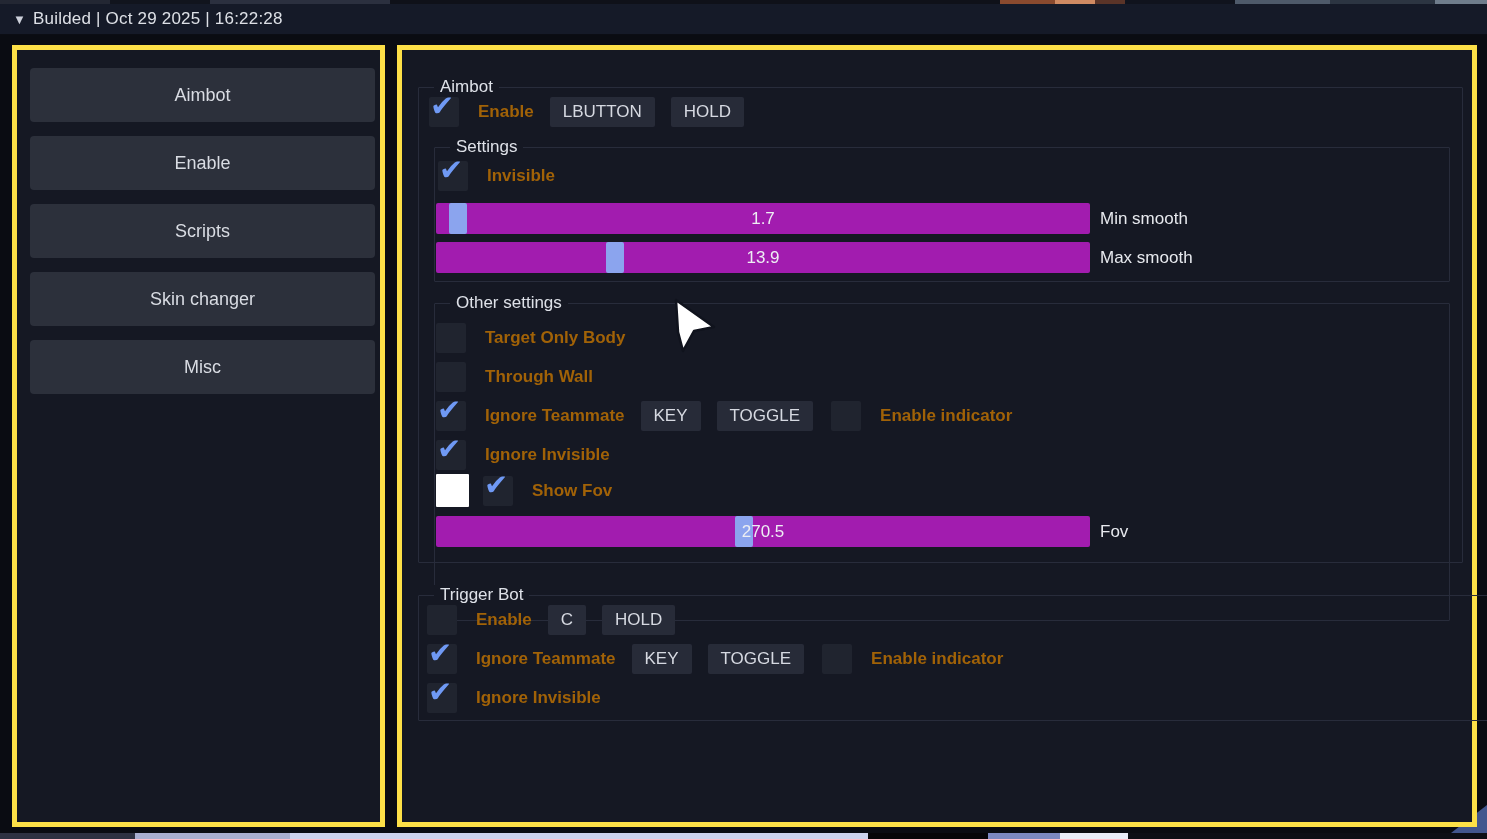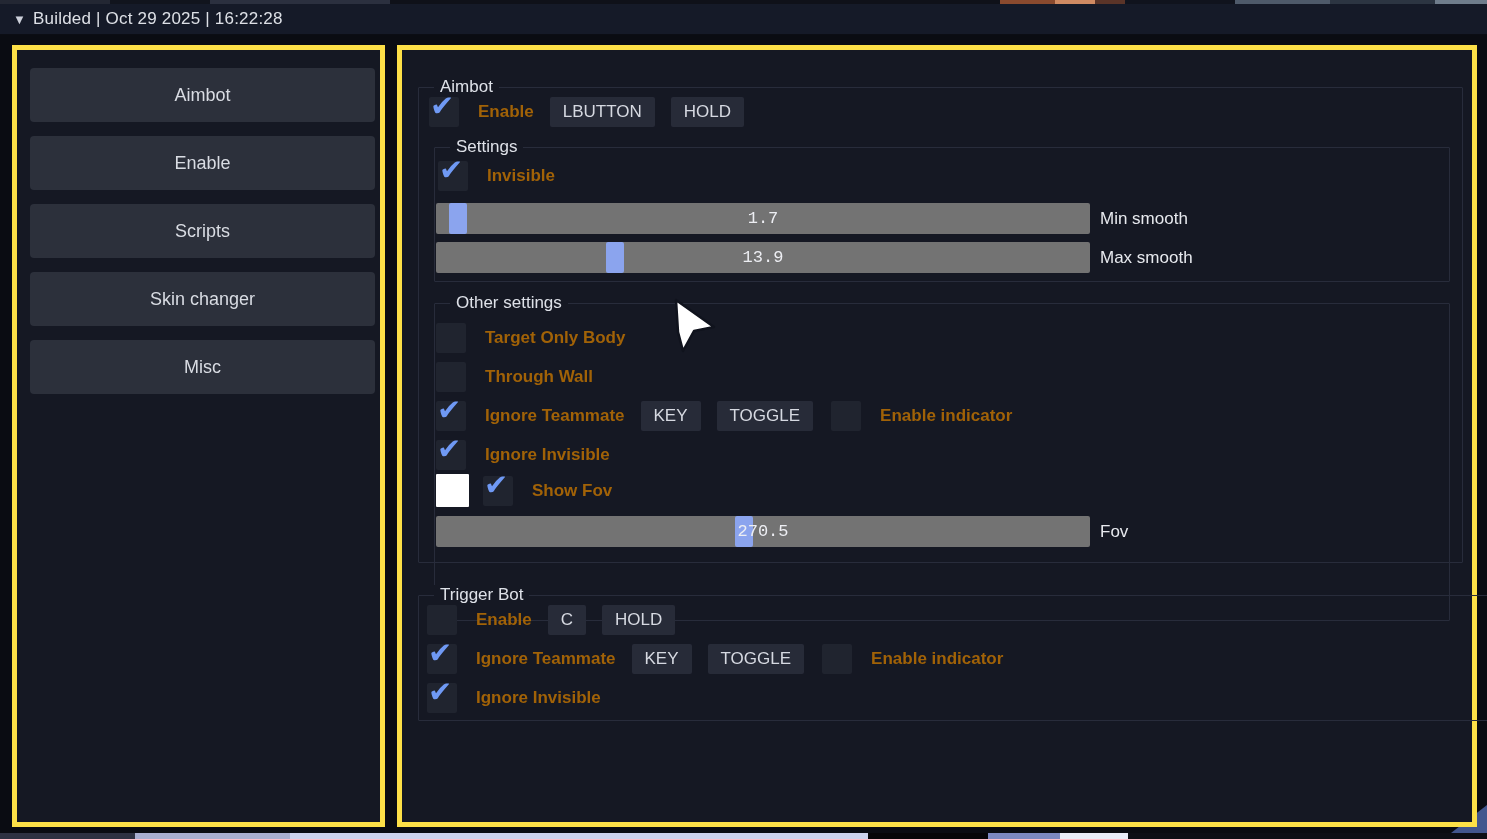--- a/index.html
+++ b/index.html
@@ -34,22 +34,22 @@
   .cb .mark { display:none; position:absolute; left:1px; top:-8px; font-size:29px;
     color:#6f99f4; font-family:"DejaVu Sans", sans-serif; font-weight:bold; }
   .cb.on .mark { display:block; }
 
   .lbl { font-size:17px; color:#a16207; margin-left:19px; white-space:nowrap;font-weight:bold; }
   .kbtn { height:30px; display:flex; align-items:center; padding:0 13px; background:#272b38;
     border-radius:2px; font-size:17px; color:#d6d9e1; margin-left:16px; cursor:pointer;
     white-space:nowrap; }
   .ind-cb { margin-left:18px; }
 
-  .slider { position:relative; width:654px; height:31px; background:#737373;
-    border-radius:2px; flex:none; cursor:pointer;font-family:Liberation Mono, monospace; }
+  .slider { position:relative; width:654px; height:31px; background:#a21caf;
+    border-radius:2px; flex:none; cursor:pointer; }
   .slider .handle { position:absolute; top:0; width:18px; height:31px; background:#8ba4ee;
     border-radius:2px; }
   .slider .val { position:absolute; inset:0; display:flex; align-items:center;
     justify-content:center; font-size:17px; color:#edeef3; }
   .slider-label { font-size:17px; color:#e7e9ee; margin-left:10px; white-space:nowrap; }
 
   .swatch { width:33px; height:33px; border-radius:1px; flex:none; cursor:pointer; }
 
   .cursor { position:absolute; left:672px; top:297px; z-index:50; pointer-events:none; }
 

